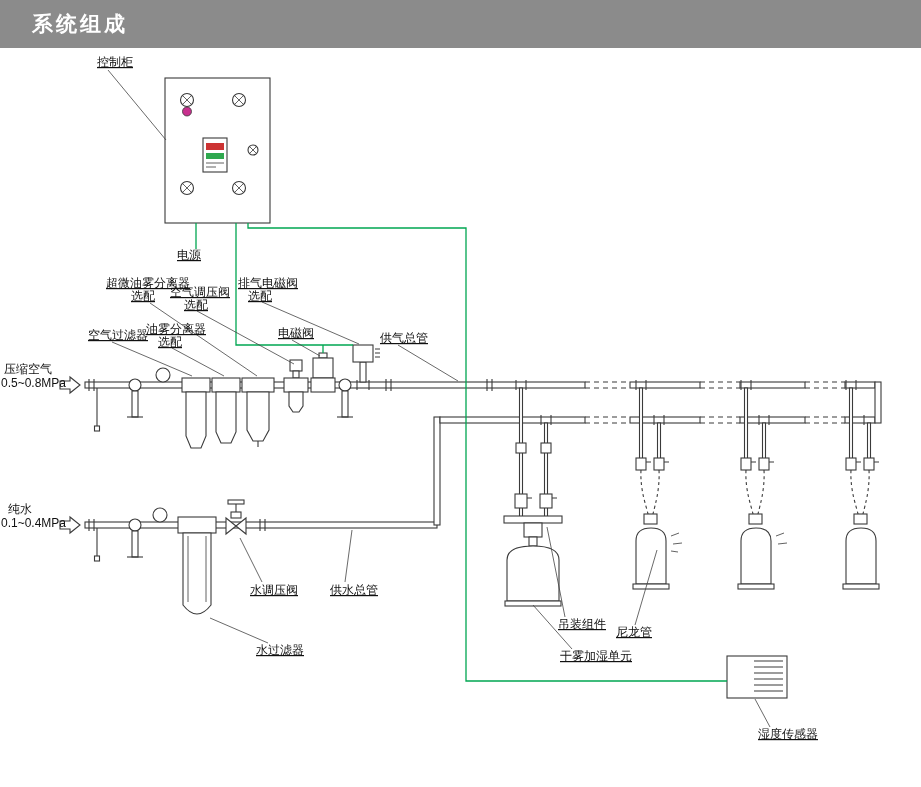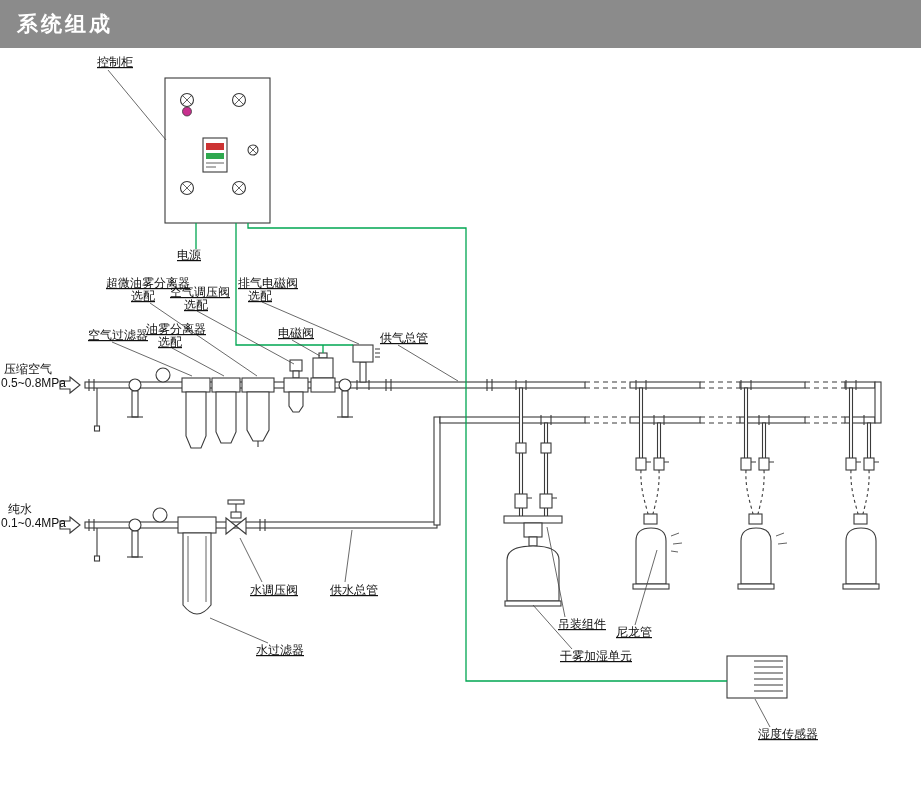--- a/index.html
+++ b/index.html
@@ -1,20 +1,20 @@
 <!DOCTYPE html>
 <html style="--header-gray: #8b8b8b; --line-dark: #3a3a3a; --wire-green: #00a651; --indicator-magenta: #c8308e; --display-red: #cc3333; --display-green: #2fa84f;"><head>
 <meta charset="utf-8">
 <style>
   html,body{margin:0;padding:0;background:#fff;}
   .page{position:relative;width:921px;height:787px;background:#fff;overflow:hidden;
         font-family:"Liberation Sans",sans-serif;}
   .header{position:absolute;top:0;left:0;width:921px;height:48px;
           background:var(--header-gray,#8b8b8b);z-index:2;display:flex;align-items:center;}
-  .header .title{color:#fff;font-size:21px;font-weight:bold;margin-left:17px;letter-spacing:3px;text-align:right;}
+  .header .title{color:#fff;font-size:21px;font-weight:bold;margin-left:32px;letter-spacing:3px;text-align:right;}
   svg.diagram{position:absolute;top:0;left:0;z-index:1;}
   .st{stroke:var(--line-dark,#3a3a3a);fill:none;stroke-width:1.1;}
   .stf{stroke:var(--line-dark,#3a3a3a);fill:#fff;stroke-width:1.1;}
   .thin{stroke-width:0.8;}
   .dash{stroke-dasharray:5 4;}
   .dash2{stroke-dasharray:3 3;}
   .wire{stroke:var(--wire-green,#00a651);fill:none;stroke-width:1.3;}
   .lbl{font-size:12px;fill:#111;text-decoration:underline;}
   .lbl-plain{font-size:12px;fill:#111;}
   .leader{stroke:#444;stroke-width:0.8;fill:none;}

